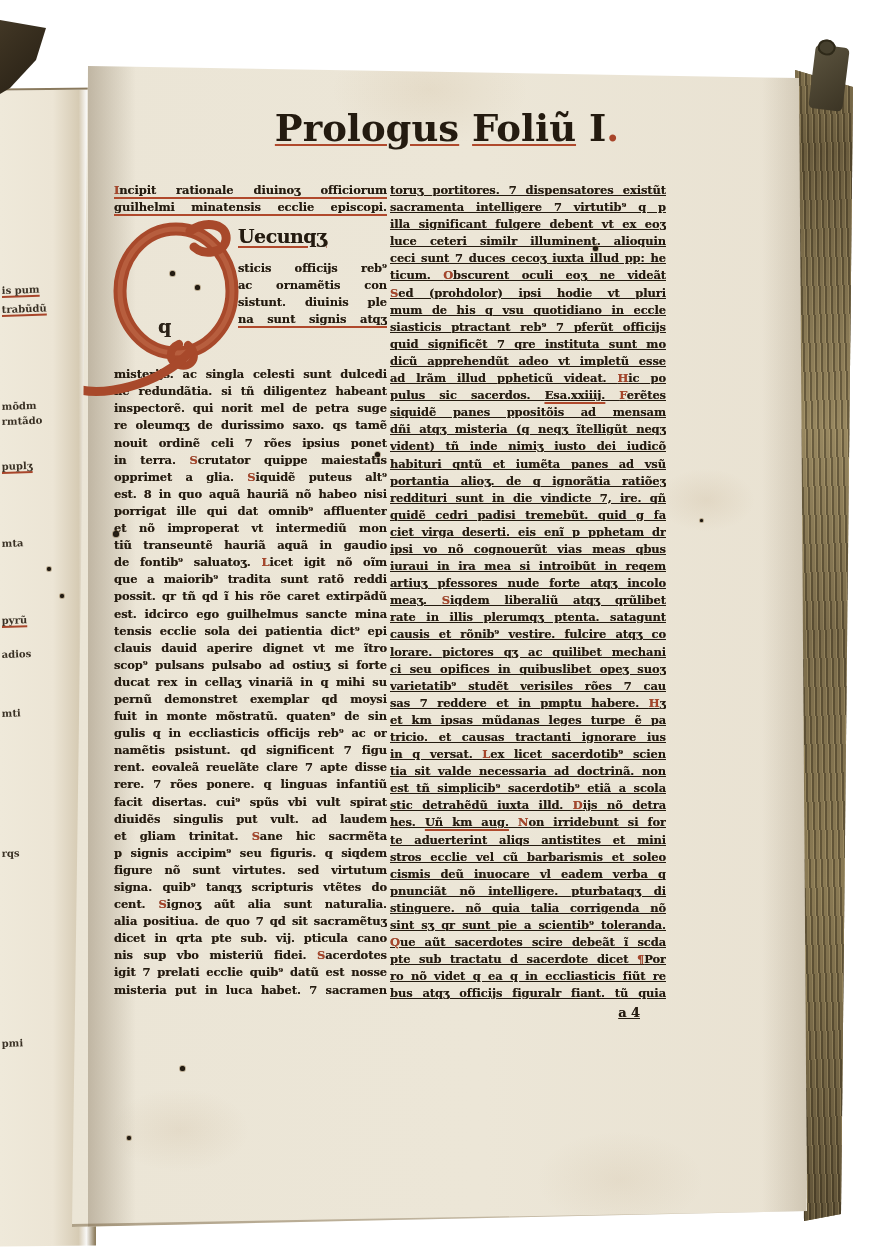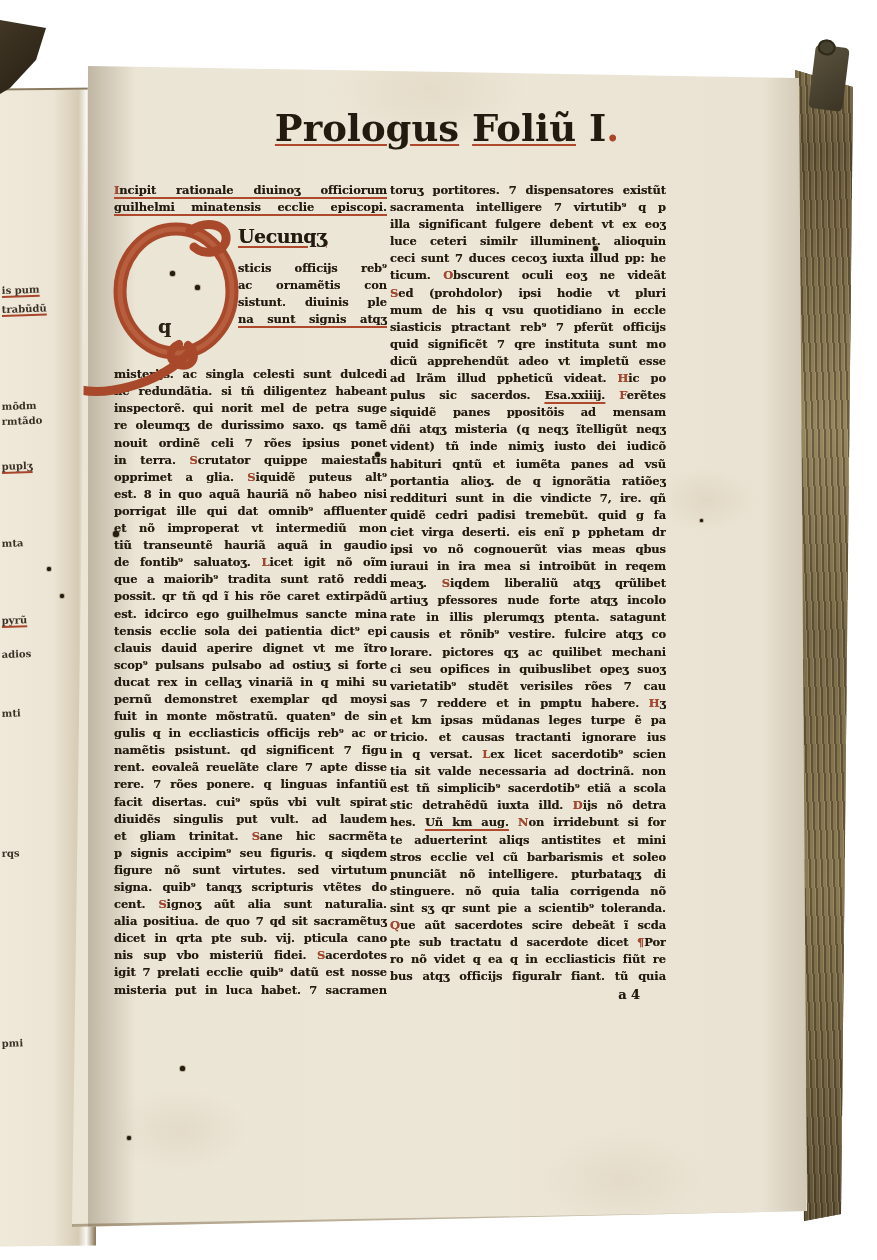--- a/index.html
+++ b/index.html
@@ -52,21 +52,21 @@
     transform:rotate(-1.0deg);transform-origin:left center;
     background:linear-gradient(90deg,rgba(125,105,72,.55),rgba(125,105,72,.25));}
   #cornerchip{position:absolute;left:0;top:1210px;width:70px;height:50px;
     clip-path:polygon(12px 2px,66px 14px,46px 46px,0 42px,0 22px);
     background:linear-gradient(135deg,#a29067,#6e5f42);}
   #header{position:absolute;left:167px;top:106px;width:560px;text-align:center;
     font-size:37px;font-weight:bold;letter-spacing:0;color:#241b10;white-space:nowrap;}
   .col{position:absolute;font-size:11.5px;font-weight:bold;color:#241b10;
     letter-spacing:-0.1px;text-shadow:0 0 .4px rgba(40,26,12,.55);}
   #col-left{left:114px;top:183px;width:273px;}
-  #col-right{left:390px;top:183px;width:276px;}
+  #col-right{left:390px;top:183px;width:276px;text-decoration:underline;}
   .tl{height:17.1px;overflow:hidden;text-align:justify;text-align-last:justify;}
   .r{color:#a8452a;}
   .u{text-decoration:underline;text-decoration-color:#b0492c;text-decoration-thickness:2px;text-underline-offset:2.5px;text-align:right;}
   .ru{color:#a8452a;text-decoration:underline;text-decoration-color:#b0492c;text-decoration-thickness:2px;text-underline-offset:2.5px;}
 
   #initial-wrap{position:relative;height:142px;margin-top:8px;}
   #initial-svg{position:absolute;left:-76px;top:-8px;width:212px;height:208px;overflow:visible;}
   .beside{margin-left:124px;}
   #beside-large .tl{height:36px;font-size:19px;letter-spacing:-0.5px;text-align-last:left;overflow:visible;}
   #beside-small .tl{text-align-last:justify;}
@@ -198,37 +198,38 @@
           <div class="tl"><span>siquidẽ panes ppositõis ad mensam</span></div>
           <div class="tl"><span>dñi atqʒ misteria (q neqʒ ĩtelligũt neqʒ</span></div>
           <div class="tl"><span>vident) tñ inde nimiʒ iusto dei iudicõ</span></div>
           <div class="tl"><span>habituri qntũ et iumẽta panes ad vsũ</span></div>
           <div class="tl"><span>portantia alioʒ. de q ignorãtia ratiõeʒ</span></div>
           <div class="tl"><span>reddituri sunt in die vindicte 7, ire. qñ</span></div>
           <div class="tl"><span>quidẽ cedri padisi tremebũt. quid g fa</span></div>
           <div class="tl"><span>ciet virga deserti. eis enĩ p pphetam dr</span></div>
           <div class="tl"><span>ipsi vo nõ cognouerũt vias meas qbus</span></div>
           <div class="tl"><span>iuraui in ira mea si introibũt in reqem</span></div>
+          <div class="tl"><span>artiuʒ pfessores nude forte atqʒ incolo</span></div>
           <div class="tl"><span>meaʒ. </span><span class="r">S</span><span>iqdem liberaliũ atqʒ qrũlibet</span></div>
-          <div class="tl"><span>artiuʒ pfessores nude forte atqʒ incolo</span></div>
           <div class="tl"><span>rate in illis plerumqʒ ptenta. satagunt</span></div>
           <div class="tl"><span>causis et rõnib⁹ vestire. fulcire atqʒ co</span></div>
           <div class="tl"><span>lorare. pictores qʒ ac quilibet mechani</span></div>
           <div class="tl"><span>ci seu opifices in quibuslibet opeʒ suoʒ</span></div>
           <div class="tl"><span>varietatib⁹ studẽt verisiles rões 7 cau</span></div>
           <div class="tl"><span>sas 7 reddere et in pmptu habere. </span><span class="r">H</span><span>ʒ</span></div>
           <div class="tl"><span>et km ipsas mũdanas leges turpe ẽ pa</span></div>
           <div class="tl"><span>tricio. et causas tractanti ignorare ius</span></div>
           <div class="tl"><span>in q versat. </span><span class="r">L</span><span>ex licet sacerdotib⁹ scien</span></div>
           <div class="tl"><span>tia sit valde necessaria ad doctrinã. non</span></div>
           <div class="tl"><span>est tñ simplicib⁹ sacerdotib⁹ etiã a scola</span></div>
           <div class="tl"><span>stic detrahẽdũ iuxta illd. </span><span class="r">D</span><span>ijs nõ detra</span></div>
           <div class="tl"><span>hes. </span><span class="u">Uñ km aug.</span><span> </span><span class="r">N</span><span>on irridebunt si for</span></div>
           <div class="tl"><span>te aduerterint aliqs antistites et mini</span></div>
           <div class="tl"><span>stros ecclie vel cũ barbarismis et soleo</span></div>
+          <div class="tl"><span>cismis deũ inuocare vl eadem verba q</span></div>
           <div class="tl"><span>pnunciãt nõ intelligere. pturbataqʒ di</span></div>
           <div class="tl"><span>stinguere. nõ quia talia corrigenda nõ</span></div>
           <div class="tl"><span>sint sʒ qr sunt pie a scientib⁹ toleranda.</span></div>
           <div class="tl"><span class="r">Q</span><span>ue aũt sacerdotes scire debeãt ĩ scda</span></div>
           <div class="tl"><span>pte sub tractatu d sacerdote dicet </span><span class="r">¶</span><span>Por</span></div>
           <div class="tl"><span>ro nõ videt q ea q in eccliasticis fiũt re</span></div>
           <div class="tl"><span>bus atqʒ officijs figuralr fiant. tũ quia</span></div>
         </div>
       <div id="signature">a 4</div>
     </div>

